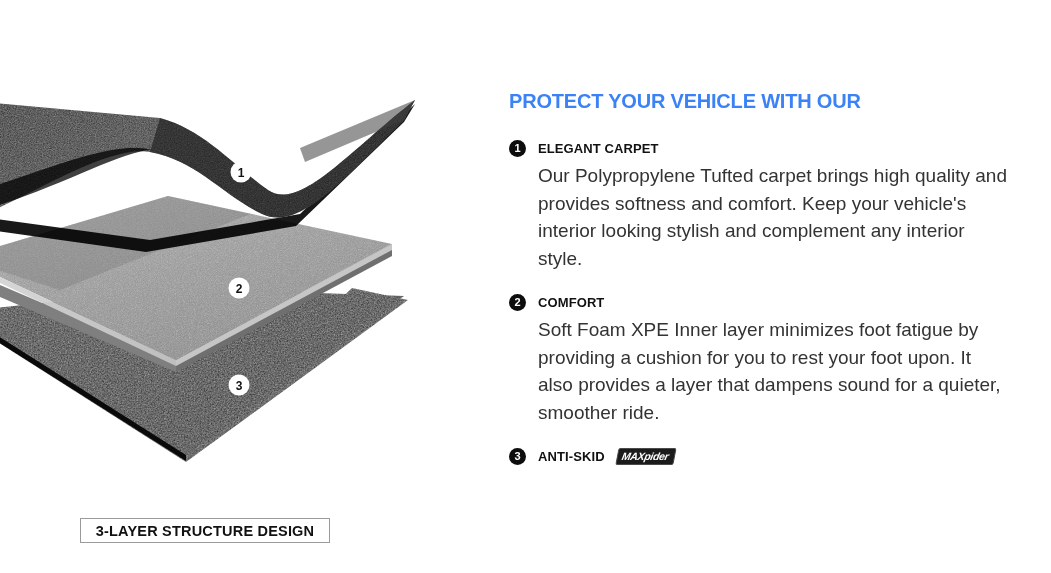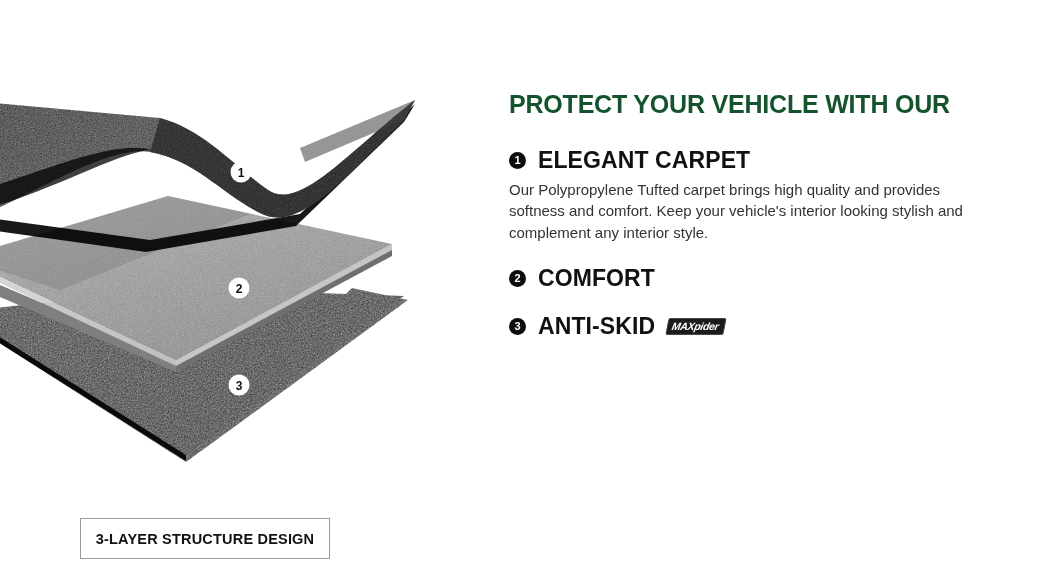--- a/index.html
+++ b/index.html
@@ -25,21 +25,21 @@
     height: 490px;
   }
   #illustration svg { display: block; }
 
   
   #caption-box {
     position: absolute;
     left: 80px;
     top: 518px;
     width: 250px;
-    height: 41px;
+    height: 25px;
     border: 1px solid #9a9a9a;
     box-sizing: border-box;
     display: flex;
     align-items: center;
     justify-content: center;
     background: #ffffff;
   }
   #caption-box .caption-text {
     font-size: 14.5px;
     font-weight: bold;
@@ -49,25 +49,25 @@
   }
 
   
   #content {
     position: absolute;
     left: 509px;
     top: 88px;
     width: 512px;
   }
   #headline {
-    font-size: 25px;
+    font-size: 20px;
     font-weight: bold;
     line-height: 1.30;
     letter-spacing: -0.2px;
-    color: #14532d;
+    color: #3b82f6;
     margin: 0 0 26px 0;
   }
   #headline .hl-line { display: block; }
 
   .feature {
     margin-bottom: 21px;
     position: relative;
   }
   .feature:last-child { margin-bottom: 0; }
 
@@ -85,21 +85,21 @@
     font-size: 11px;
     font-weight: bold;
     display: flex;
     align-items: center;
     justify-content: center;
     flex: 0 0 auto;
     margin-right: 12px;
     line-height: 1;
   }
   .feature-title {
-    font-size: 23px;
+    font-size: 13px;
     font-weight: bold;
     letter-spacing: 0.1px;
     color: #111111;
   }
   .brand-badge {
     display: inline-flex;
     align-items: center;
     justify-content: center;
     margin-left: 12px;
     padding: 2px 5px 2px 4px;
@@ -112,23 +112,24 @@
   .brand-badge .brand-text {
     font-size: 10.5px;
     font-weight: bold;
     font-style: italic;
     letter-spacing: -0.3px;
     color: #ffffff;
     line-height: 1;
     white-space: nowrap;
   }
   .feature-body {
-    font-size: 15px;
+    font-size: 19px;
     line-height: 1.46;
     color: #333333;
+    margin-left: 29px;
     max-width: 470px;
   }
 </style>
 </head>
 <body>
 
 <div id="illustration">
   <svg width="470" height="490" viewBox="0 0 470 490" xmlns="http://www.w3.org/2000/svg">
     <defs>
 
@@ -255,20 +256,21 @@
       <span class="feature-title">ELEGANT CARPET</span>
     </div>
     <div class="feature-body">Our Polypropylene Tufted carpet brings high quality and provides softness and comfort. Keep your vehicle's interior looking stylish and complement any interior style.</div>
   </div>
 
   <div class="feature">
     <div class="feature-head">
       <span class="bullet">2</span>
       <span class="feature-title">COMFORT</span>
     </div>
+    <div class="feature-body">Soft Foam XPE Inner layer minimizes foot fatigue by providing a cushion for you to rest your foot upon. It also provides a layer that dampens sound for a quieter, smoother ride.</div>
   </div>
 
   <div class="feature">
     <div class="feature-head">
       <span class="bullet">3</span>
       <span class="feature-title">ANTI-SKID</span>
       <span class="brand-badge">
         <span class="brand-text">MAXpider</span>
       </span>
     </div>

